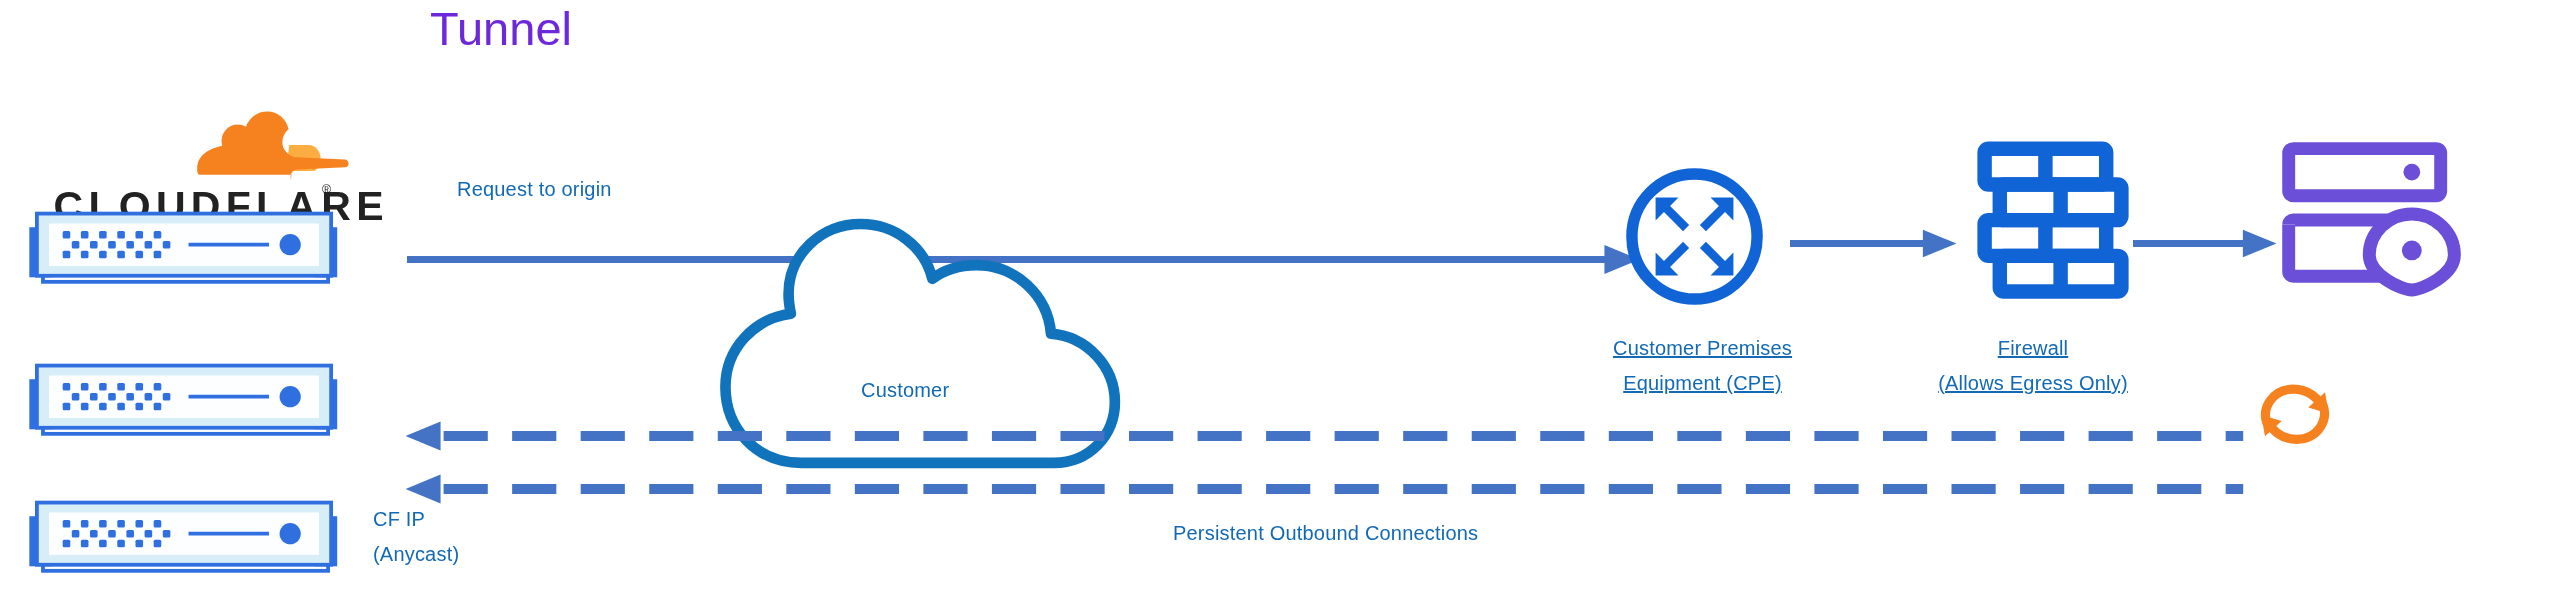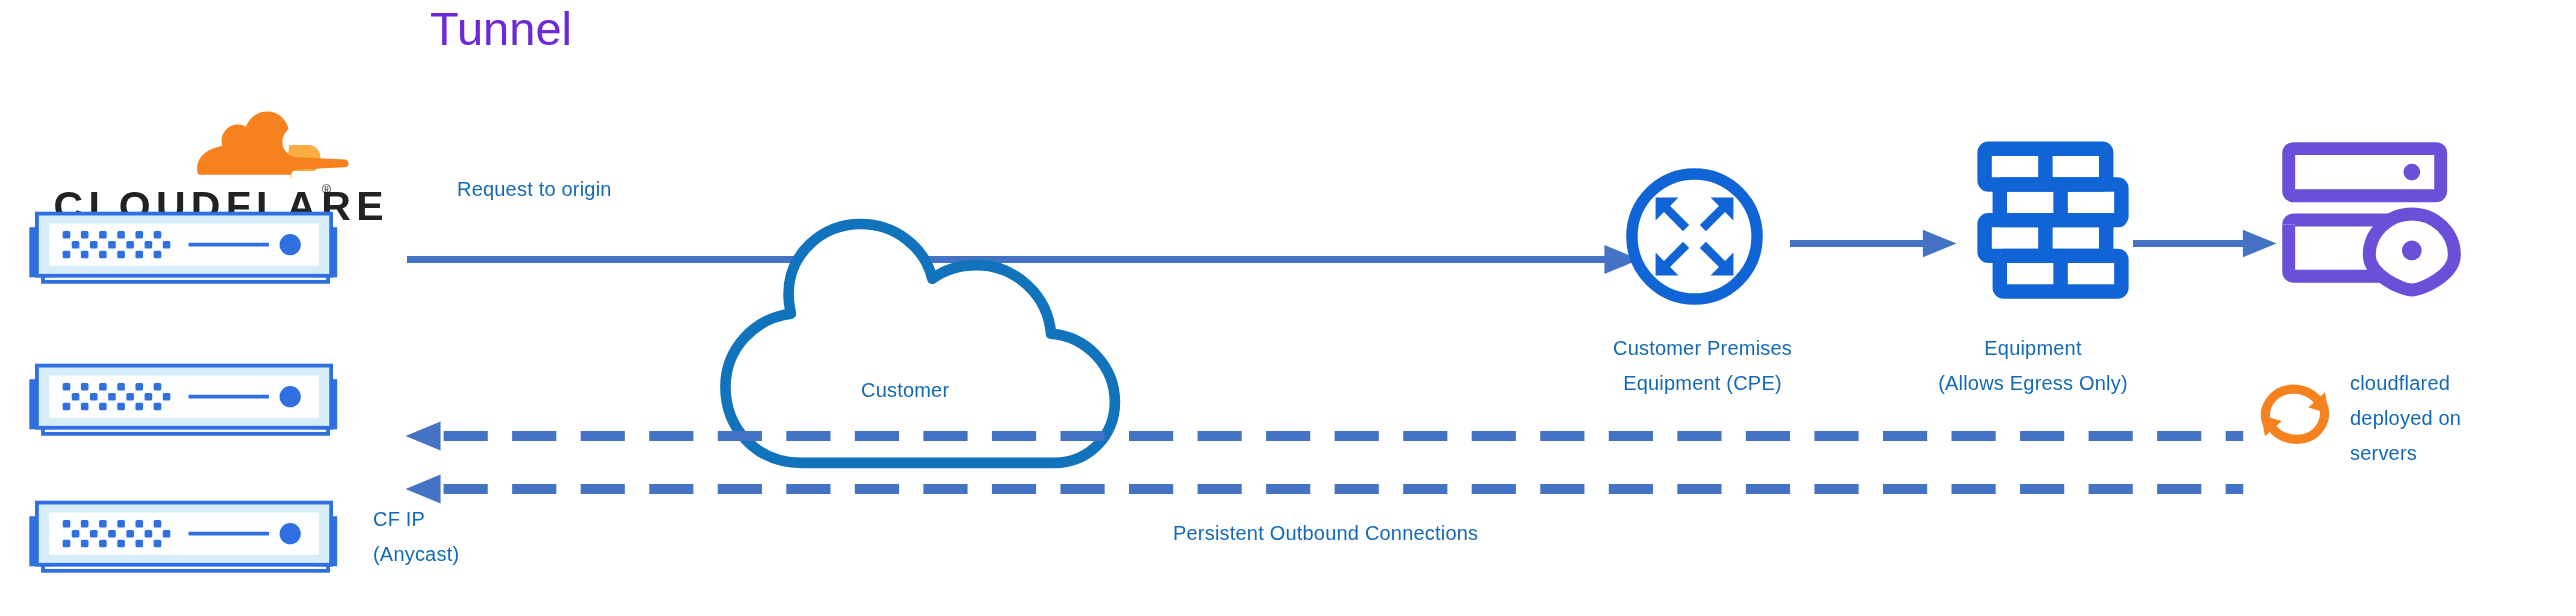--- a/index.html
+++ b/index.html
@@ -1,20 +1,20 @@
 <!DOCTYPE html>
 <html style="font-size:12.2px"><head>
 <meta charset="utf-8">
 <style>
   html,body{margin:0;padding:0;background:#ffffff;}
   body{width:2576px;height:617px;font-family:"Liberation Sans","DejaVu Sans",sans-serif;}
   #stage{position:relative;width:2576px;height:617px;overflow:hidden;background:#fff;}
   .abs{position:absolute;}
   .lbl{color:#1269b5;font-size:20px;line-height:35px;letter-spacing:0.2px;white-space:pre-line;}
-  .lbl.center{text-align:center;}
+  .lbl.center{text-align:center;text-decoration:underline;}
   #title{left:430px;top:0px;font-size:47px;line-height:58px;color:#6d28d9;}
   #cf-logo-wrap{left:23px;top:107px;width:305px;height:107px;}
   #cf-word{position:absolute;left:30.5px;top:76px;font-weight:bold;font-size:41px;letter-spacing:5.3px;color:#222;font-family:"Liberation Sans",sans-serif;}
   #cf-mark{position:absolute;left:171px;top:0px;}
   .srv{position:absolute;width:335px;height:91px;}
   #srv1{left:15.2px;top:206px;}
   #srv2{left:15.2px;top:358px;}
   #srv3{left:15.2px;top:495px;}
   #req-label{left:457px;top:172px;}
   #reqline{left:407px;top:248px;}
@@ -194,21 +194,21 @@
         <line x1="90" y1="10" x2="90" y2="57"></line>
         <rect x="30" y="57" width="160" height="47" rx="5"></rect>
         <line x1="110" y1="57" x2="110" y2="104"></line>
         <rect x="10" y="104" width="160" height="47" rx="5"></rect>
         <line x1="90" y1="104" x2="90" y2="151"></line>
         <rect x="30" y="151" width="160" height="47" rx="5"></rect>
         <line x1="110" y1="151" x2="110" y2="198"></line>
       </g>
     </svg>
   </div>
-  <div class="abs lbl center" id="fw-label">Equipment
+  <div class="abs lbl center" id="fw-label">Firewall
 (Allows Egress Only)</div>
 
   <div class="abs" id="arrow-fw-origin">
     <svg width="145" height="23" viewBox="0 0 190 30">
       <line x1="0" y1="15" x2="152" y2="15" stroke="#4472c4" stroke-width="9"></line>
       <path d="M188 15 L144 -3 L144 33 Z" fill="#4472c4"></path>
     </svg>
   </div>
 
   <div class="abs" id="origin-icon">
@@ -242,18 +242,15 @@
   <div class="abs lbl" id="pers-label">Persistent Outbound Connections</div>
 
   <div class="abs" id="cloudflared-icon">
     <svg width="80" height="76" viewBox="0 0 105 100">
       <path d="M16 62 C 8 42 22 16 50 16 C 70 16 84 28 89 42" fill="none" stroke="#f6821f" stroke-width="12" stroke-linecap="butt"></path>
       <path d="M92 20 L97 48 L70 40 Z" fill="#f6821f"></path>
       <path d="M89 36 C 97 56 83 82 55 82 C 35 82 21 70 16 56" fill="none" stroke="#f6821f" stroke-width="12" stroke-linecap="butt"></path>
       <path d="M13 78 L8 50 L35 58 Z" fill="#f6821f"></path>
     </svg>
   </div>
-  <div class="abs lbl" id="cloudflared-label">cloudflared
-deployed on
-servers</div>
 
 </div>
 
 
 </body></html>

